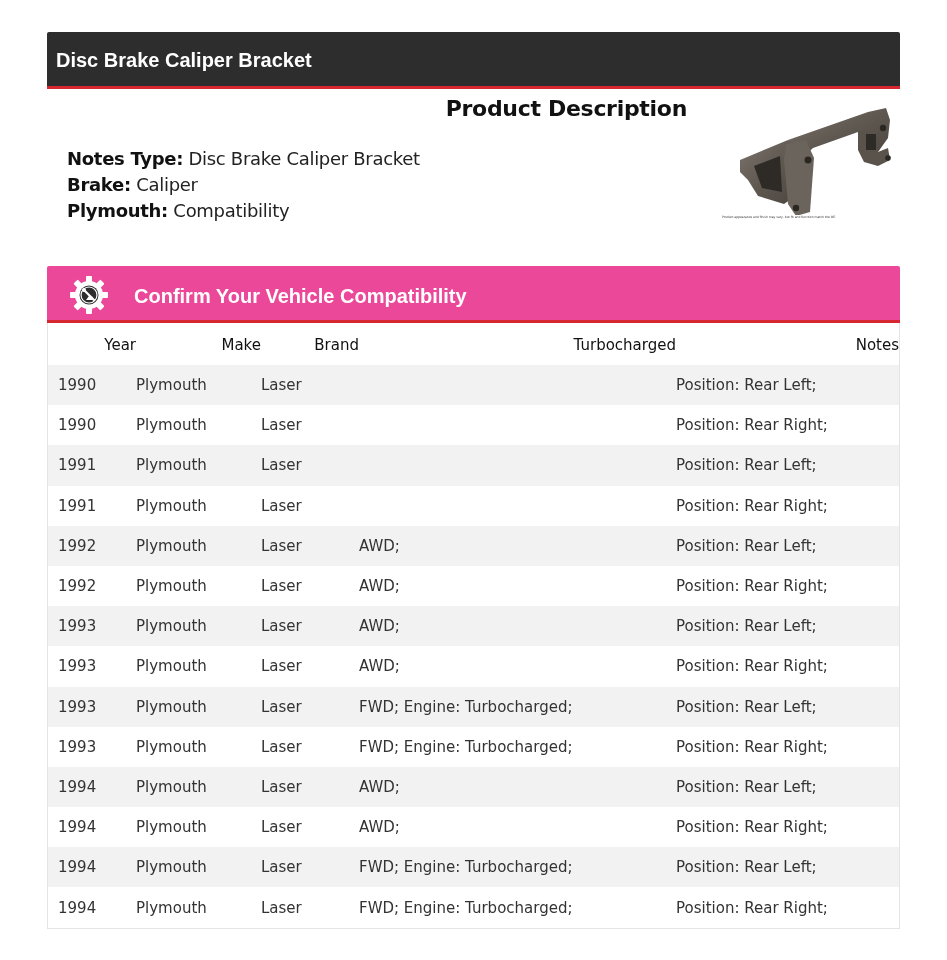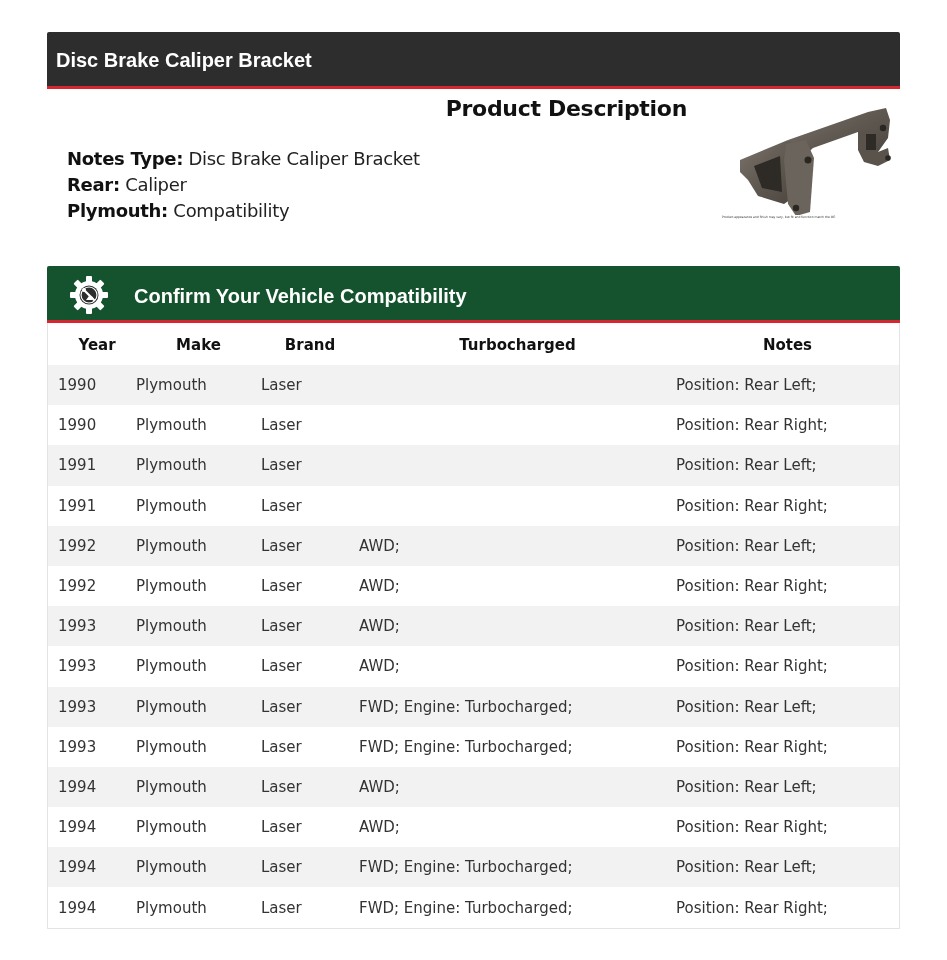--- a/index.html
+++ b/index.html
@@ -25,37 +25,37 @@
     .desc .specs { margin-top: 25px; font-size: 18px; line-height: 26px; color: #222; letter-spacing: -0.3px; }
     .desc .specs b { color: #111; }
 
     .product-img { position: absolute; left: 718px; top: 100px; width: 180px; height: 124px; }
     .product-img .caption {
       position: absolute; left: 4px; top: 115px; font-size: 3px; color: #333; white-space: nowrap;
     }
 
     .compat-bar {
       position: absolute; left: 47px; top: 266px; width: 853px; height: 57px;
-      background: #14532d; border-bottom: 3px solid #d62630;
+      background: #ec4899; border-bottom: 3px solid #d62630;
       border-radius: 2px 2px 0 0;
     }
     .compat-bar .gear { position: absolute; left: 22px; top: 9px; width: 40px; height: 40px; }
     .compat-bar .title {
       position: absolute; left: 87px; top: 19px;
       font-family: "Liberation Sans", sans-serif; font-weight: bold;
       font-size: 20px; color: #ffffff;
     }
 
     .table-wrap {
       position: absolute; left: 47px; top: 323px; width: 853px;
       border-left: 1px solid #e4e4e4; border-right: 1px solid #e4e4e4; border-bottom: 1px solid #e4e4e4;
     }
     table { width: 100%; border-collapse: collapse; font-size: 15px; }
     th {
-      text-align: center; font-weight: bold; color: #111; height: 42px;
+      text-align: right; font-weight: normal; color: #111; height: 42px;
       padding-top: 2px; font-size: 15px;
     }
     td { height: 40.2px; color: #333; }
     tbody tr:nth-child(odd) { background: #f2f2f2; }
     tbody tr:nth-child(even) { background: #ffffff; }
     th:nth-child(1), td:nth-child(1) { padding-left: 10px; width: 88px; }
     th:nth-child(2), td:nth-child(2) { width: 125px; }
     th:nth-child(3), td:nth-child(3) { width: 98px; }
     th:nth-child(4), td:nth-child(4) { width: 317px; }
   </style>
@@ -66,21 +66,21 @@
   <span class="title">Disc Brake Caliper Bracket</span>
 </div>
 
 <div class="desc">
   <h2>Product Description</h2>
   <div class="specs">
     <div>
       <b>Notes Type:</b><span> Disc Brake Caliper Bracket</span>
     </div>
     <div>
-      <b>Rear:</b><span> Caliper</span>
+      <b>Brake:</b><span> Caliper</span>
     </div>
     <div>
       <b>Plymouth:</b><span> Compatibility</span>
     </div>
   </div>
 </div>
 
 <div class="product-img">
   <svg width="180" height="115" viewBox="0 0 180 115">
     <defs>

